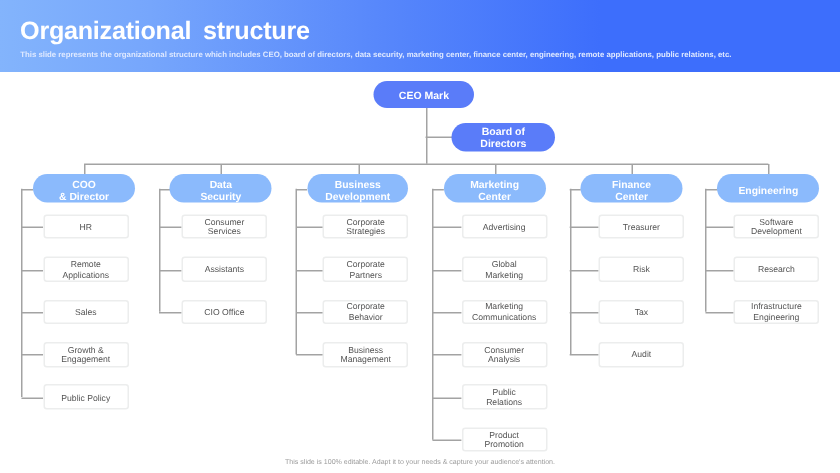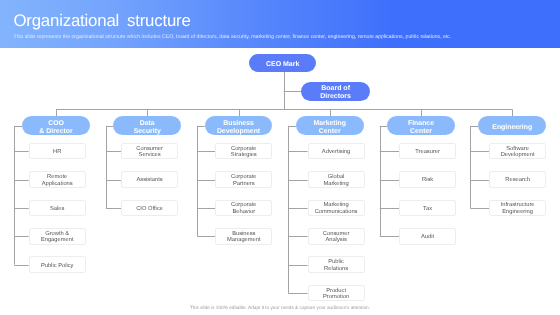--- a/index.html
+++ b/index.html
@@ -1,20 +1,20 @@
 <!DOCTYPE html>
 <html><head>
 <meta charset="utf-8">
 <style>
   html,body{margin:0;padding:0;}
   body{width:560px;height:315px;background:#ffffff;overflow:hidden;
        font-family:"Liberation Sans",sans-serif;-webkit-font-smoothing:antialiased;text-rendering:geometricPrecision;}
   .slide{position:relative;width:560px;height:315px;background:#fff;}
   .header{position:absolute;left:0;top:0;width:560px;height:47.5px;
-          background:linear-gradient(90deg,#83b4fc 0px,#76a6fc 100px,#5888fb 250px,#3d6efc 400px,#3d6efc 560px);}
+          background:linear-gradient(90deg,#83b4fc 0px,#76a6fc 100px,#5888fb 250px,#3d6efc 400px,#3d6efc 560px);font-weight:bold;}
   .title{position:absolute;left:13.4px;top:10.8px;font-size:16.8px;color:#fff;
          letter-spacing:-0.18px;word-spacing:3.4px;}
   .subtitle{position:absolute;left:13.5px;top:34px;font-size:5.2px;color:#dfe9ff;letter-spacing:.0px;}
   .footer{position:absolute;left:0;right:0;top:304.6px;text-align:center;font-size:4.72px;color:#9b9b9b;}
   svg.wires{position:absolute;left:0;top:0;width:560px;height:315px;}
   .node{position:absolute;box-sizing:border-box;display:flex;align-items:center;
         justify-content:center;text-align:center;line-height:1.16;}
   .pill{border-radius:999px;color:#fff;font-weight:bold;}
   .ceo{background:#5a7cf9;font-size:7px;}
   .ceo .lbl{position:relative;top:1.6px;}

